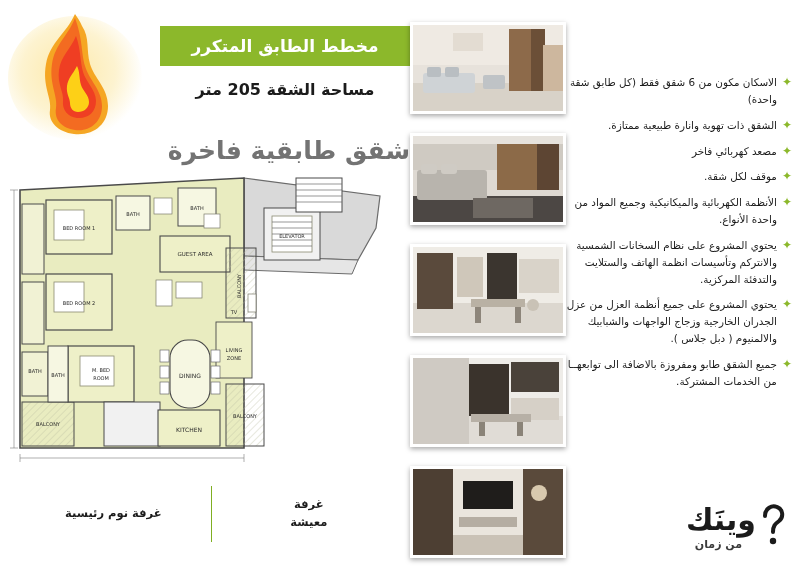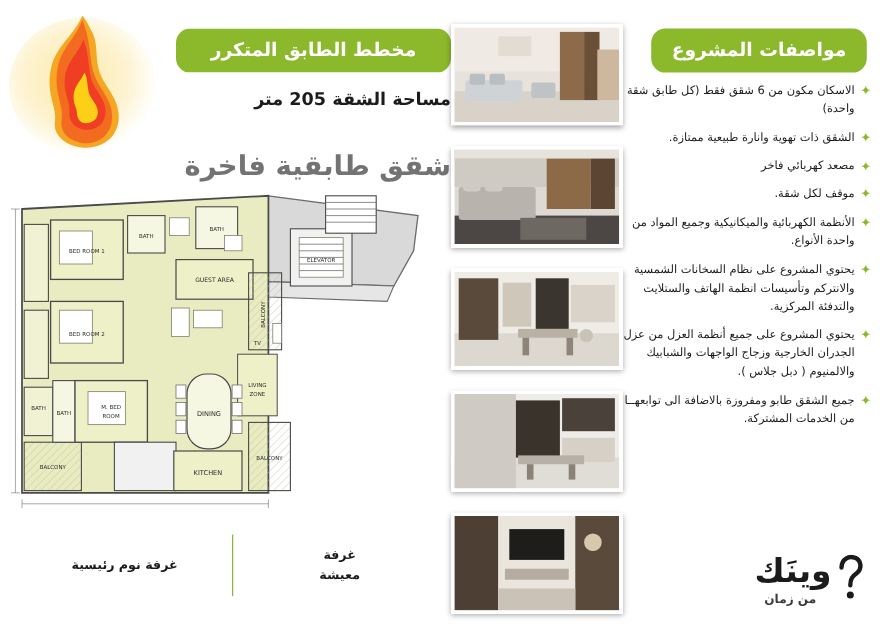--- a/index.html
+++ b/index.html
@@ -17,31 +17,31 @@
     position:absolute;left:6px;top:10px;width:134px;height:124px;
     background:radial-gradient(ellipse at 45% 45%, #fde9a9 0%, #fdf3d0 45%, #ffffff 72%);
     border-radius:50%;
   }
   .flame{position:absolute;left:26px;top:6px;width:90px;height:124px;}
 
   
   .hdr{
     position:absolute;background:#8cb82b;color:#fff;
     display:flex;align-items:center;justify-content:center;
-    font-weight:bold;direction:rtl;border-radius:13px;
+    font-weight:bold;direction:rtl;
   }
   .hdr-plan{left:160px;top:26px;width:250px;height:40px;font-size:17px;
     clip-path:polygon(0 0,100% 0,100% 100%,0 100%);}
   .hdr-plan:after{
     content:"";position:absolute;right:-0px;top:0;width:0;height:0;
   }
   .hdr-specs{left:592px;top:26px;width:196px;height:40px;font-size:17px;}
 
   .plan-sub{
-    position:absolute;left:160px;top:80px;width:250px;text-align:right;
+    position:absolute;left:160px;top:80px;width:250px;text-align:center;
     direction:rtl;font-size:16px;font-weight:bold;color:#1b1b1b;
   }
   .watermark{
     position:absolute;left:60px;top:136px;width:350px;text-align:right;
     direction:rtl;font-size:25px;font-weight:bold;color:#737373;
     letter-spacing:1px;
   }
 
   
   .plan-box{
@@ -100,23 +100,20 @@
     <svg class="flame" viewBox="0 0 90 124">
       <path d="M47 2 C38 22 22 30 18 52 C14 74 24 86 22 98 C20 110 30 120 46 122 C66 124 80 112 80 94 C80 76 66 66 62 52 C58 38 62 26 54 14 C52 9 49 5 47 2 Z" fill="#f5a623"></path>
       <path d="M47 6 C40 24 27 32 24 52 C21 72 30 84 28 96 C26 108 34 116 47 118 C62 120 74 110 74 94 C74 78 61 68 57 54 C53 40 55 28 47 6 Z" fill="#f36b21"></path>
       <path d="M48 24 C42 38 33 44 31 58 C29 72 36 80 35 89 C34 98 40 105 49 106 C60 107 68 100 68 89 C68 78 58 70 55 60 C52 49 53 38 48 24 Z" fill="#ef3e23"></path>
       <path d="M49 54 C45 62 40 66 39 74 C38 82 42 86 42 91 C42 96 45 100 50 100 C56 100 61 96 61 90 C61 83 55 79 53 73 C51 66 52 60 49 54 Z" fill="#fdd017"></path>
     </svg>
   </div>
 
   <div class="hdr hdr-plan">
     <span>مخطط الطابق المتكرر</span>
-  </div>
-  <div class="hdr hdr-specs">
-    <span>مواصفات المشروع</span>
   </div>
 
   <div class="plan-sub">مساحة الشقة 205 متر</div>
   <div class="watermark">شقق طابقية فاخرة</div>
 
   <div class="plan-box">
     <svg class="plan-svg" width="396" height="300" viewBox="0 0 396 300">
       <defs>
         <pattern id="hatch" width="5" height="5" patternUnits="userSpaceOnUse" patternTransform="rotate(45)">
           <line x1="0" y1="0" x2="0" y2="5" stroke="#b9bda0" stroke-width="0.7"></line>

